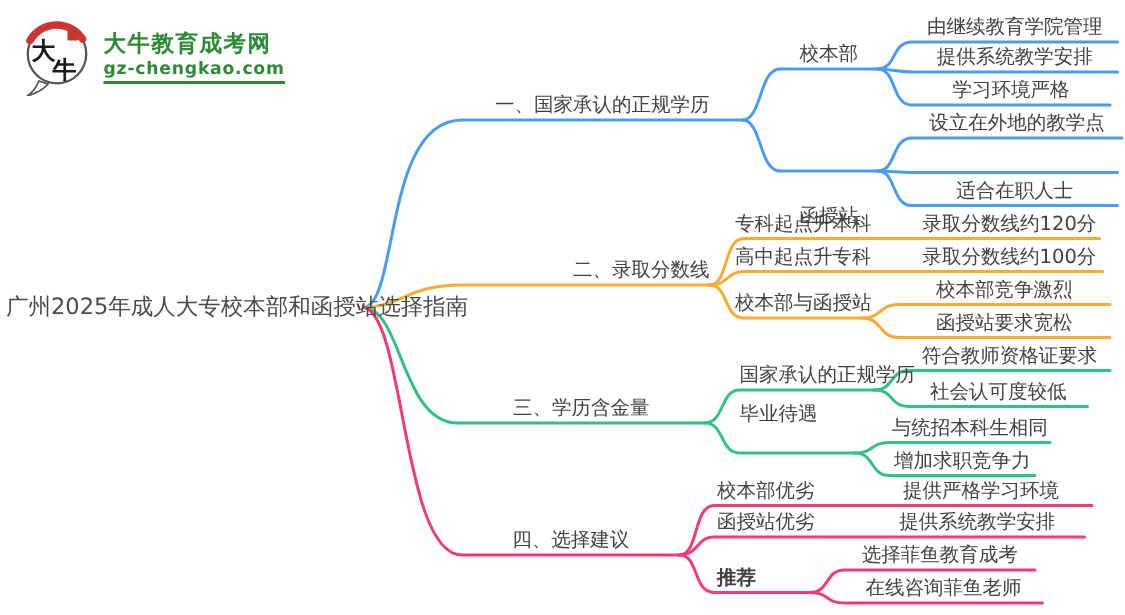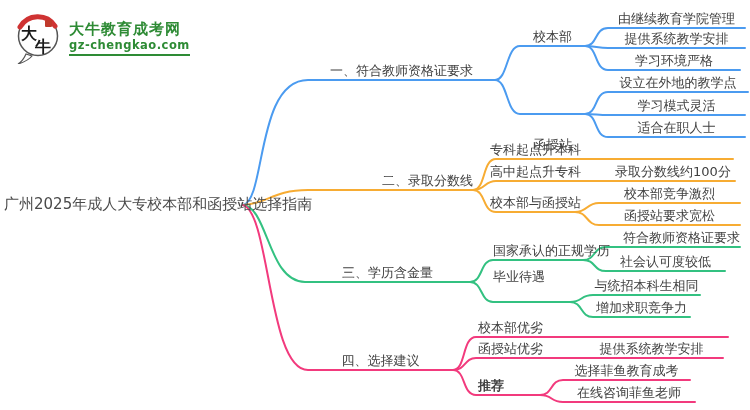--- a/index.html
+++ b/index.html
@@ -75,47 +75,48 @@
     </svg>
     <div class="logo-texts">
       <div class="logo-name">大牛教育成考网</div>
       <div class="logo-url">gz-chengkao.com</div>
       <div class="logo-rule"></div>
     </div>
   </div>
 
   <div class="node root-label ctr" style="left:4px;top:197px;width:240px;">广州2025年成人大专校本部和函授站选择指南</div>
 
-  <div class="node ctr" style="left:308px;top:63px;width:187px;">一、符合教师资格证要求</div>
+  <div class="node ctr" style="left:308px;top:63px;width:187px;">一、国家承认的正规学历</div>
   <div class="node ctr" style="left:520px;top:29px;width:65px;">校本部</div>
   <div class="node ctr" style="left:608px;top:11px;width:137px;">由继续教育学院管理</div>
   <div class="node ctr" style="left:608px;top:31px;width:137px;">提供系统教学安排</div>
   <div class="node ctr" style="left:608px;top:53px;width:132px;">学习环境严格</div>
   <div class="node ctr" style="left:520px;top:97px;width:65px;margin-top:40px;">函授站</div>
   <div class="node ctr" style="left:608px;top:75px;width:140px;">设立在外地的教学点</div>
-  <div class="node ctr" style="left:608px;top:98px;width:137px;">学习模式灵活</div>
   <div class="node ctr" style="left:608px;top:120px;width:137px;">适合在职人士</div>
 
   <div class="node ctr" style="left:308px;top:173px;width:165px;text-align:right;">二、录取分数线</div>
   <div class="node" style="left:490px;top:142px;">专科起点升本科</div>
+  <div class="node ctr" style="left:613px;top:142px;width:120px;">录取分数线约120分</div>
   <div class="node" style="left:490px;top:164px;">高中起点升专科</div>
   <div class="node ctr" style="left:613px;top:164px;width:120px;">录取分数线约100分</div>
   <div class="node" style="left:490px;top:195px;">校本部与函授站</div>
   <div class="node ctr" style="left:599px;top:186px;width:141px;">校本部竞争激烈</div>
   <div class="node ctr" style="left:599px;top:208px;width:141px;">函授站要求宽松</div>
 
   <div class="node ctr" style="left:305px;top:265px;width:165px;">三、学历含金量</div>
   <div class="node" style="left:493px;top:243px;">国家承认的正规学历</div>
-  <div class="node ctr" style="left:606px;top:230px;width:134px;text-align:right;">符合教师资格证要求</div>
+  <div class="node ctr" style="left:606px;top:230px;width:134px;">符合教师资格证要求</div>
   <div class="node ctr" style="left:606px;top:254px;width:119px;">社会认可度较低</div>
   <div class="node" style="left:493px;top:269px;">毕业待遇</div>
   <div class="node ctr" style="left:593px;top:278px;width:107px;">与统招本科生相同</div>
   <div class="node ctr" style="left:593px;top:300px;width:97px;">增加求职竞争力</div>
 
   <div class="node ctr" style="left:308px;top:353px;width:145px;">四、选择建议</div>
   <div class="node" style="left:478px;top:320px;">校本部优劣</div>
+  <div class="node ctr" style="left:580px;top:320px;width:148px;">提供严格学习环境</div>
   <div class="node" style="left:478px;top:341px;">函授站优劣</div>
   <div class="node ctr" style="left:580px;top:341px;width:143px;">提供系统教学安排</div>
   <div class="node" style="left:478px;top:378px;font-weight:bold;">推荐</div>
   <div class="node ctr" style="left:563px;top:363px;width:127px;">选择菲鱼教育成考</div>
   <div class="node ctr" style="left:563px;top:385px;width:132px;">在线咨询菲鱼老师</div>
 
 </div>
 
 </body></html>

